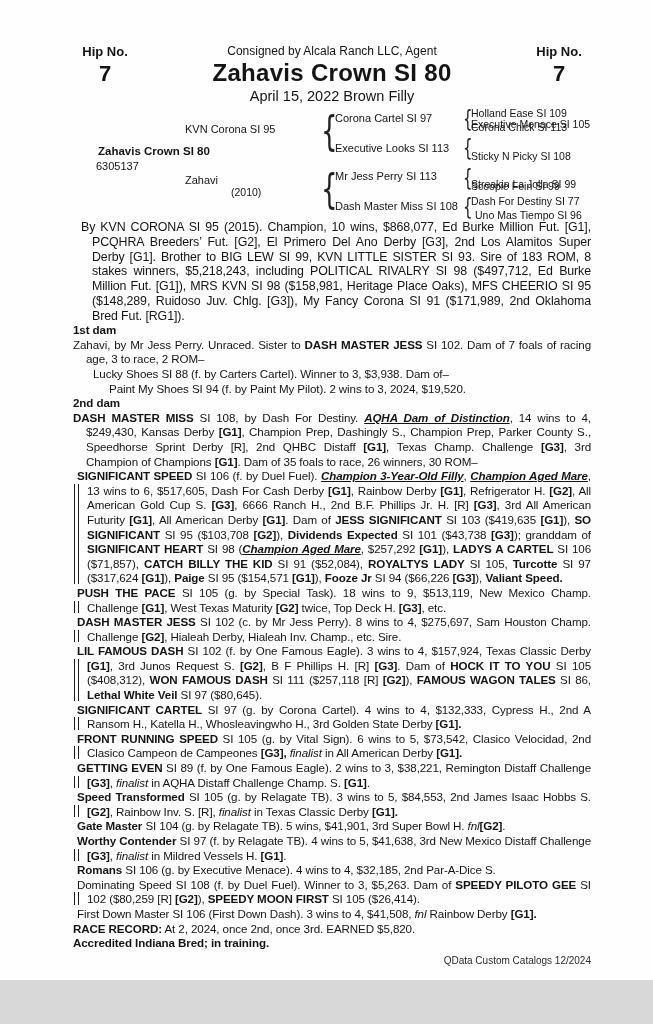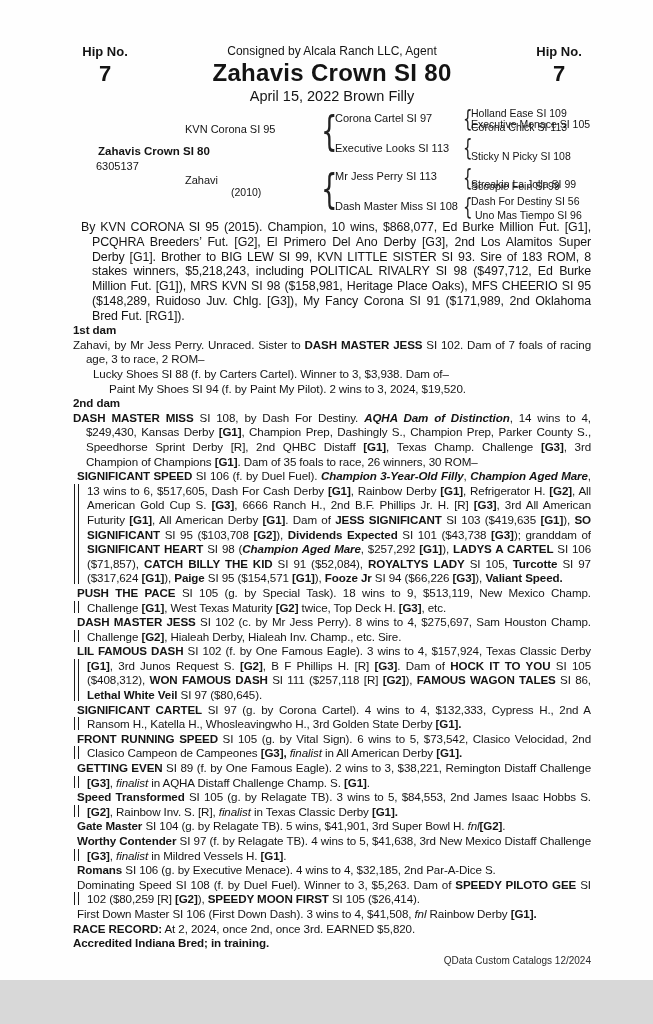--- a/index.html
+++ b/index.html
@@ -37,21 +37,21 @@
   .para{position:relative;text-align:justify;}
   .p-sire{font-size:12.4px;line-height:14.7px;margin-left:8px;padding-left:11px;text-indent:-11px;font-weight:700;}
   .p-flush{padding-left:0;}
   .p-hang{padding-left:13px;text-indent:-13px;}
   .p-prod{margin-left:4px;padding-left:10px;text-indent:-10px;}
   .p-sub1{margin-left:20px;padding-left:10px;text-indent:-10px;}
   .p-sub2{margin-left:36px;padding-left:10px;text-indent:-10px;}
   .seg-r{font-weight:400;font-style:normal;}
   .seg-b{font-weight:700;}
   .seg-i{font-style:italic;}
-  .seg-bi{font-weight:700;font-style:italic;}
+  .seg-bi{font-weight:700;font-style:italic;text-decoration:underline;}
   .dbar{
     position:absolute;left:-3px;top:14.6px;bottom:2px;width:3px;
     border-left:1.3px solid #1a1a1a;border-right:1.3px solid #1a1a1a;
   }
   
   .footer{margin-top:4px;text-align:right;font-size:10px;color:#2a2a2a;}
 </style>
 </head>
 <body>
 
@@ -93,21 +93,21 @@
     <span class="brace small" style="left:390px;top:30px;">{</span>
     <span class="brace small" style="left:390px;top:60px;">{</span>
     <span class="brace small" style="left:390px;top:89px;">{</span>
 
     <span class="n gen3" style="left:398px;top:1px;">Holland Ease SI 109</span>
     <span class="n gen3" style="left:398px;top:15px;">Corona Chick SI 113</span>
     <span class="n gen3" style="left:398px;top:12px;">Executive Menace SI 105</span>
     <span class="n gen3" style="left:398px;top:44px;">Sticky N Picky SI 108</span>
     <span class="n gen3" style="left:398px;top:72px;">Streakin La Jolla SI 99</span>
     <span class="n gen3" style="left:398px;top:74px;">Scoopie Fein SI 99</span>
-    <span class="n gen3" style="left:398px;top:89px;">Dash For Destiny SI 56</span>
+    <span class="n gen3" style="left:398px;top:89px;">Dash For Destiny SI 77</span>
     <span class="n gen3" style="left:402px;top:103px;">Uno Mas Tiempo SI 96</span>
   </div>
 
   <div class="body">
       <div class="para p-sire"><span class="seg-r">By KVN CORONA SI 95 (2015). Champion, 10 wins, $868,077, Ed Burke Million Fut. [G1], PCQHRA Breeders’ Fut. [G2], El Primero Del Ano Derby [G3], 2nd Los Alamitos Super Derby [G1]. Brother to BIG LEW SI 99, KVN LITTLE SISTER SI 93. Sire of 183 ROM, 8 stakes winners, $5,218,243, including POLITICAL RIVALRY SI 98 ($497,712, Ed Burke Million Fut. [G1]), MRS KVN SI 98 ($158,981, Heritage Place Oaks), MFS CHEERIO SI 95 ($148,289, Ruidoso Juv. Chlg. [G3]), My Fancy Corona SI 91 ($171,989, 2nd Oklahoma Bred Fut. [RG1]).</span></div>
       <div class="para p-flush"><span class="seg-b">1st dam</span></div>
       <div class="para p-hang"><span class="seg-r">Zahavi, by Mr Jess Perry. Unraced. Sister to </span><span class="seg-b">DASH MASTER JESS</span><span class="seg-r"> SI 102. Dam of 7 foals of racing age, 3 to race, 2 ROM–</span></div>
       <div class="para p-sub1"><span class="seg-r">Lucky Shoes SI 88 (f. by Carters Cartel). Winner to 3, $3,938. Dam of–</span></div>
       <div class="para p-sub2"><span class="seg-r">Paint My Shoes SI 94 (f. by Paint My Pilot). 2 wins to 3, 2024, $19,520.</span></div>
       <div class="para p-flush"><span class="seg-b">2nd dam</span></div>

